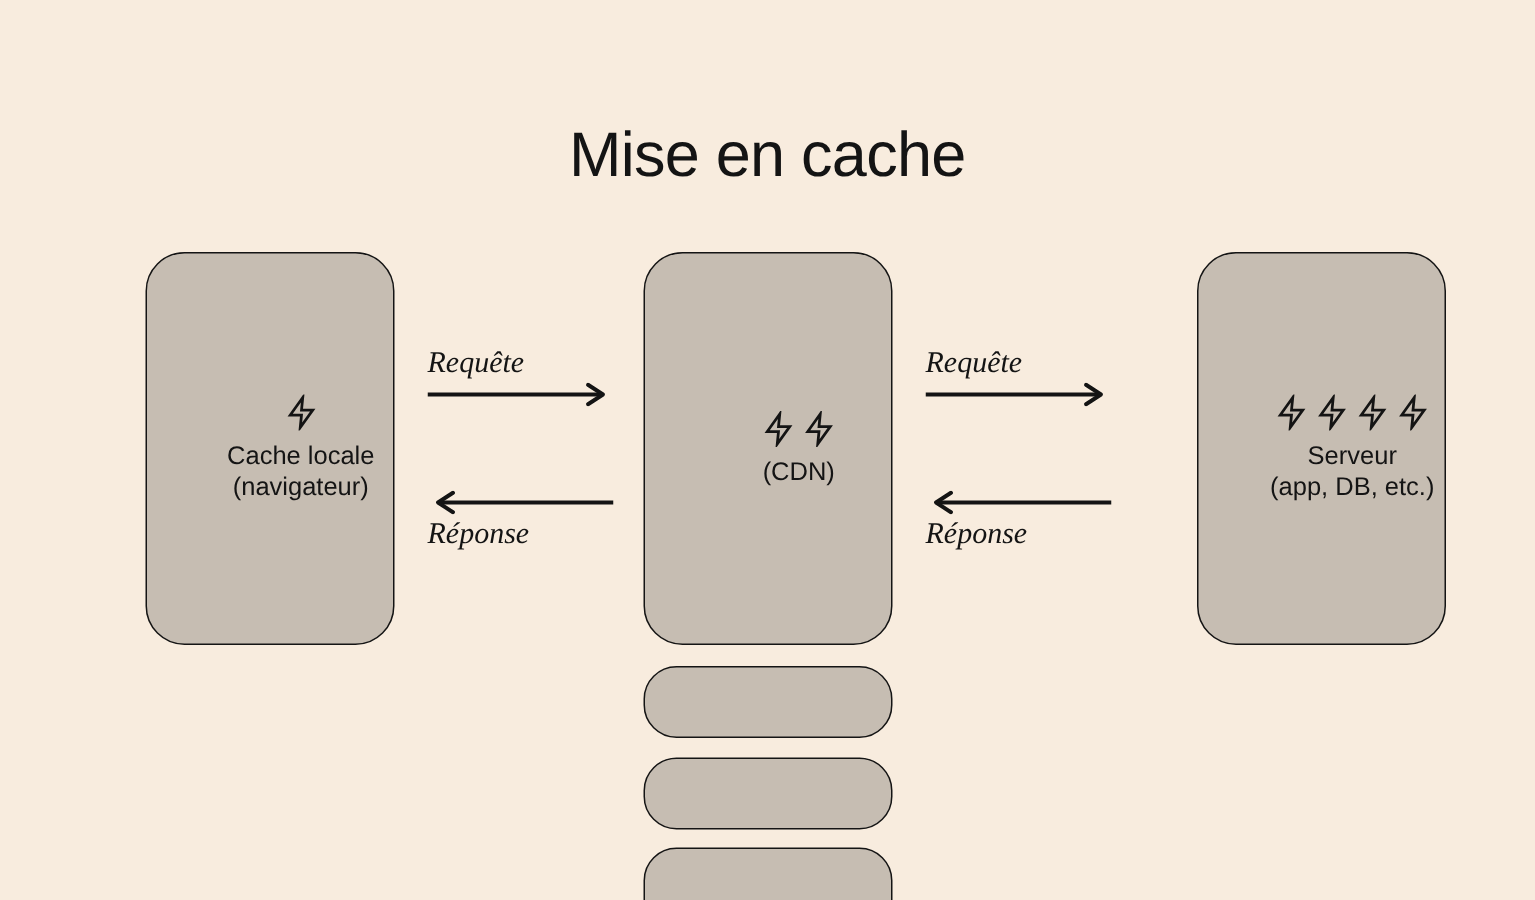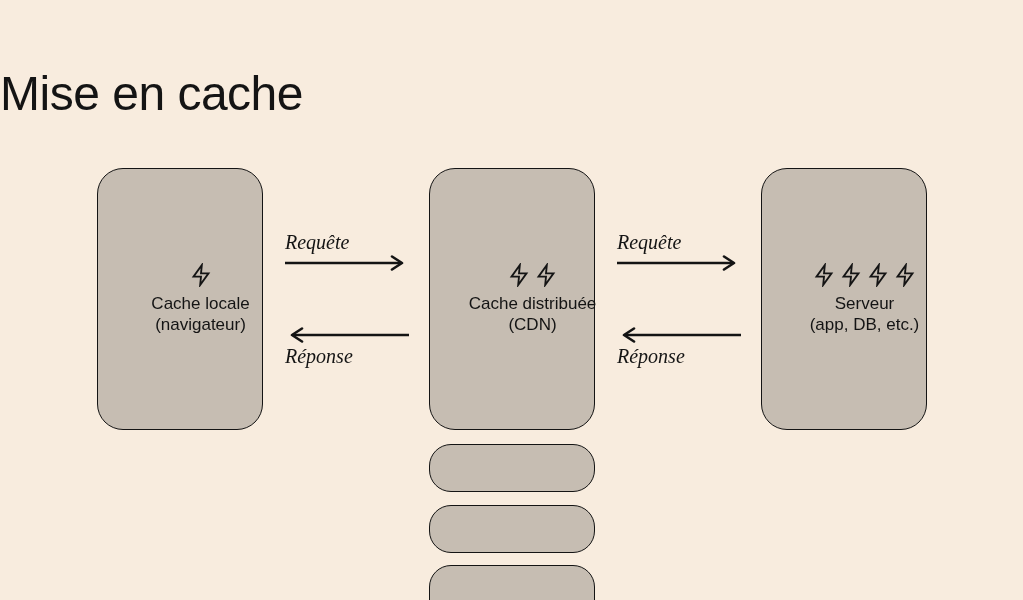--- a/index.html
+++ b/index.html
@@ -8,34 +8,34 @@
     --stroke:#141414;
   }
   html,body{margin:0;padding:0;}
   body{
     width:1023px;height:600px;overflow:hidden;position:relative;
     background:var(--background);
     font-family:"Liberation Sans",sans-serif;
     color:var(--stroke);
   }
   .title{
-    position:absolute;left:0;top:66px;width:100%;margin:0;
-    font-size:48px;font-weight:500;letter-spacing:-0.5px;
+    position:absolute;left:0;top:79px;width:100%;margin:0;
+    text-align:center;font-size:42px;font-weight:500;letter-spacing:-0.5px;
     color:var(--stroke);
   }
   .node{
     position:absolute;top:168px;width:166px;height:262px;box-sizing:border-box;
     background:var(--node-fill);
     border:1.5px solid var(--stroke);
     border-radius:26px;
     display:flex;flex-direction:column;align-items:center;justify-content:center;padding-left:41px;
   }
   #node-local{left:97px;}
   #node-cdn{left:429px;}
-  #node-server{left:761px;}
+  #node-server{left:798px;}
   .bolts{display:flex;gap:7px;margin-bottom:6px;align-items:center;}
   .bolt{display:block;}
   .nline{font-size:17px;line-height:21px;text-align:center;white-space:nowrap;}
   .flow{
     position:absolute;top:229px;width:124px;height:140px;
     display:flex;flex-direction:column;align-items:flex-start;
   }
   #flow-local-cdn{left:285px;}
   #flow-cdn-server{left:617px;}
   .flow-label{
@@ -71,21 +71,20 @@
 
   <div class="node" id="node-cdn">
     <div class="bolts">
         <svg class="bolt" width="20" height="24" viewBox="0 0 24 28" aria-hidden="true">
     <polygon points="13,2 3,16 12,16 11,26 21,12 12,12" fill="none" stroke="#141414" stroke-width="2.2" stroke-linejoin="miter"></polygon>
   </svg>
         <svg class="bolt" width="20" height="24" viewBox="0 0 24 28" aria-hidden="true">
     <polygon points="13,2 3,16 12,16 11,26 21,12 12,12" fill="none" stroke="#141414" stroke-width="2.2" stroke-linejoin="miter"></polygon>
   </svg>
       </div>
-    <div class="nline">Cache distribuée</div>
     <div class="nline">(CDN)</div>
   </div>
 
   <div class="node" id="node-server">
     <div class="bolts">
         <svg class="bolt" width="20" height="24" viewBox="0 0 24 28" aria-hidden="true">
     <polygon points="13,2 3,16 12,16 11,26 21,12 12,12" fill="none" stroke="#141414" stroke-width="2.2" stroke-linejoin="miter"></polygon>
   </svg>
         <svg class="bolt" width="20" height="24" viewBox="0 0 24 28" aria-hidden="true">
     <polygon points="13,2 3,16 12,16 11,26 21,12 12,12" fill="none" stroke="#141414" stroke-width="2.2" stroke-linejoin="miter"></polygon>

